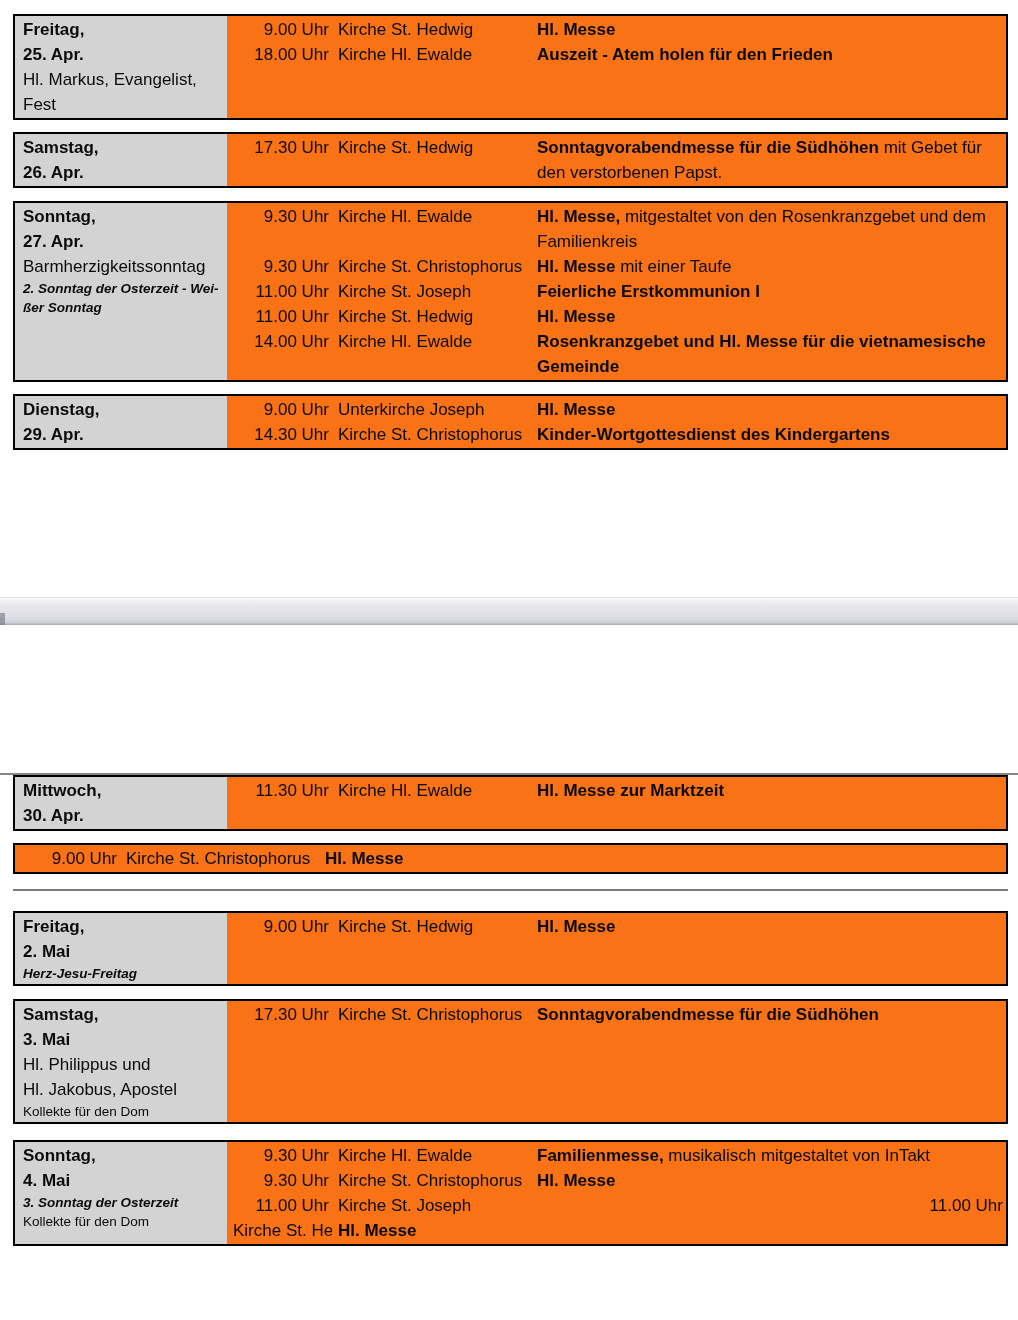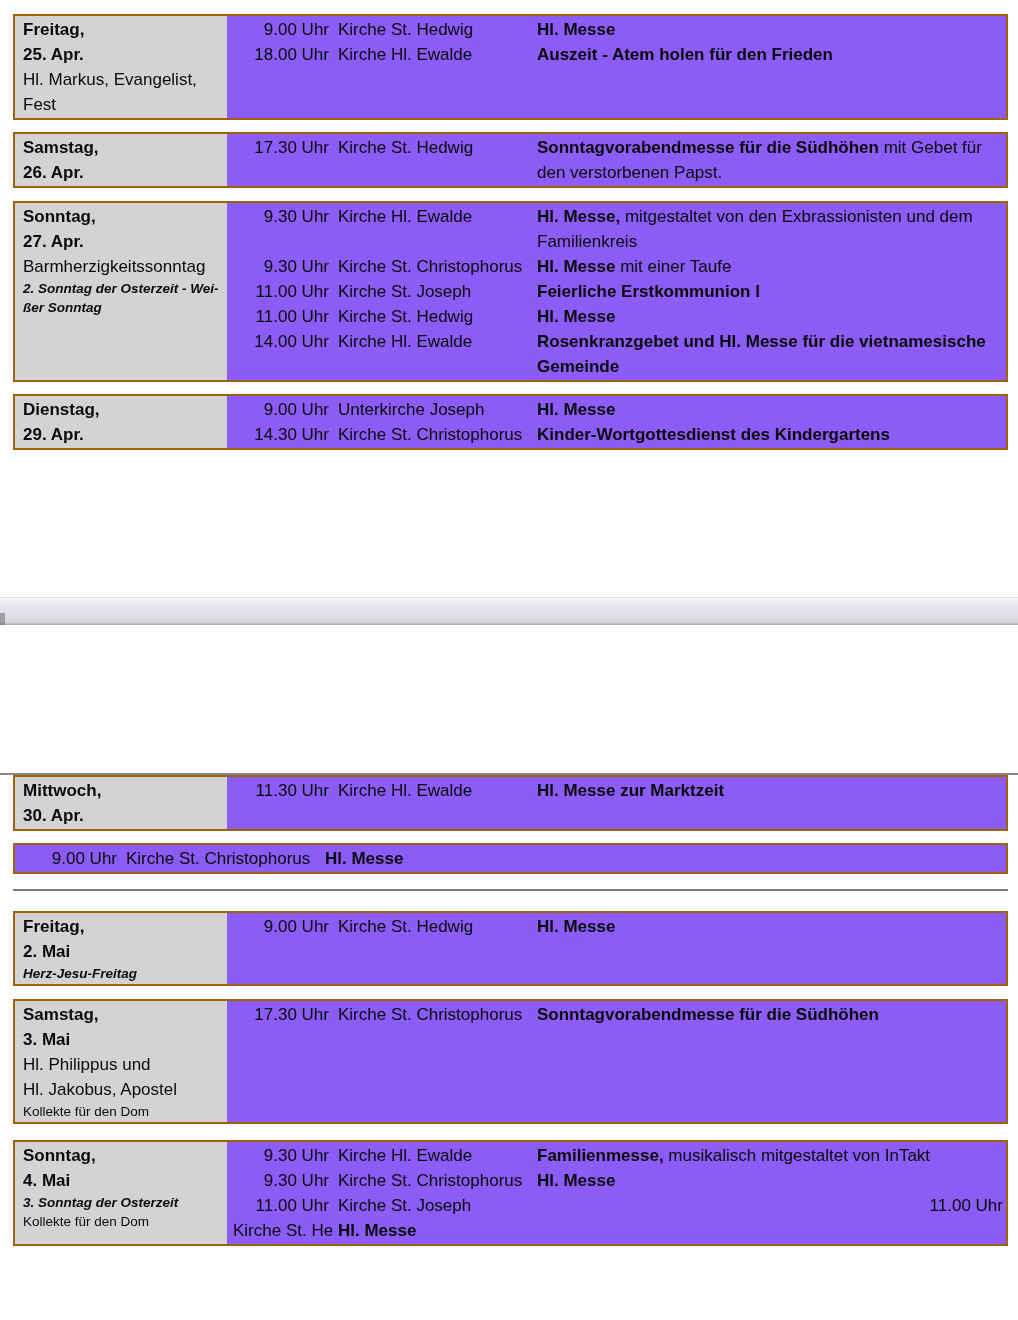--- a/index.html
+++ b/index.html
@@ -11,24 +11,24 @@
     font-family:"Liberation Sans",sans-serif;
     color:#0b0b0b;
     font-size:17px;
     line-height:25px;
   }
   .block-group{padding-left:13px;padding-right:10px;}
   #p1{padding-top:14px;}
   .block{
     display:flex;
     width:995px;
-    border:2px solid #a16207;
+    border:2px solid #000000;
     box-sizing:border-box;
     margin-bottom:12px;
-    background:#8b5cf6;
+    background:#f97316;
   }
   .block:last-child{margin-bottom:0;}
   .date-cell{
     width:212px;
     box-sizing:border-box;
     background:#d3d3d3;
     padding:1px 6px 1px 8px;
     flex:0 0 auto;
   }
   .events{
@@ -112,21 +112,21 @@
         <div class="date-cell">
           <div class="date-line s-bold">Sonntag,</div>
           <div class="date-line s-bold">27. Apr.</div>
           <div class="date-line s-normal">Barmherzigkeitssonntag</div>
           <div class="date-line s-small-italic">2. Sonntag der Osterzeit - Wei-</div>
           <div class="date-line s-small-italic">ßer Sonntag</div>
         </div>
         <div class="events">
           <div class="time">9.30 Uhr</div>
           <div class="church">Kirche Hl. Ewalde</div>
-          <div class="desc"><span class="seg-bold">Hl. Messe,</span><span class="seg-normal"> mitgestaltet von den Exbrassionisten und dem Familienkreis</span></div>
+          <div class="desc"><span class="seg-bold">Hl. Messe,</span><span class="seg-normal"> mitgestaltet von den Rosenkranzgebet und dem Familienkreis</span></div>
           <div class="time">9.30 Uhr</div>
           <div class="church">Kirche St. Christophorus</div>
           <div class="desc"><span class="seg-bold">Hl. Messe</span><span class="seg-normal"> mit einer Taufe</span></div>
           <div class="time">11.00 Uhr</div>
           <div class="church">Kirche St. Joseph</div>
           <div class="desc"><span class="seg-bold">Feierliche Erstkommunion I</span></div>
           <div class="time">11.00 Uhr</div>
           <div class="church">Kirche St. Hedwig</div>
           <div class="desc"><span class="seg-bold">Hl. Messe</span></div>
           <div class="time">14.00 Uhr</div>

